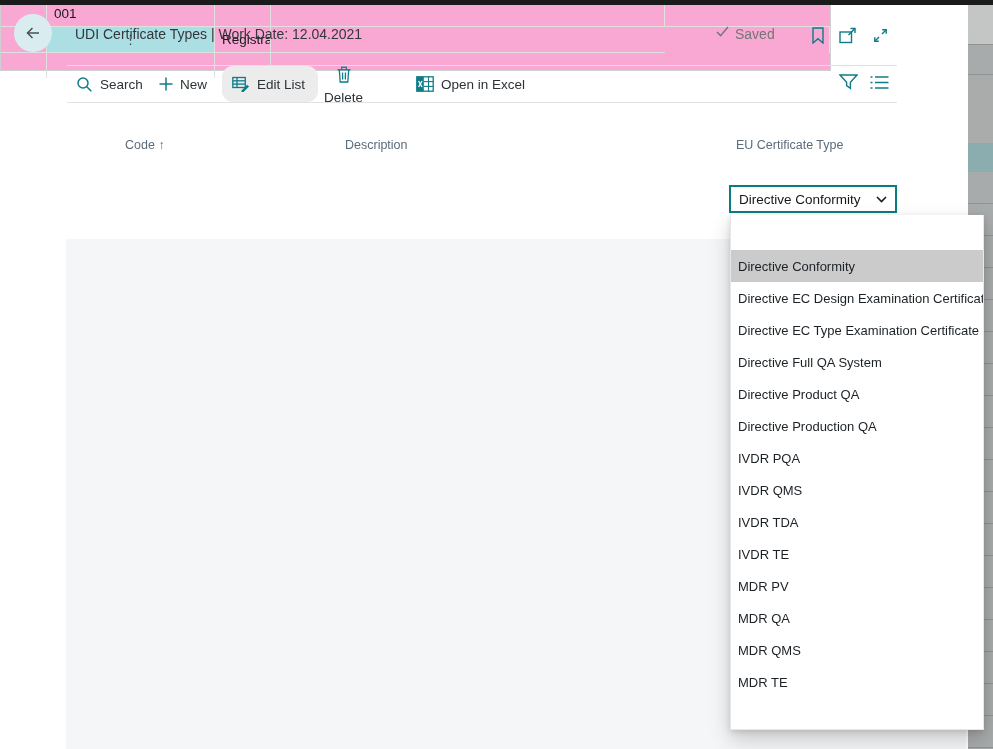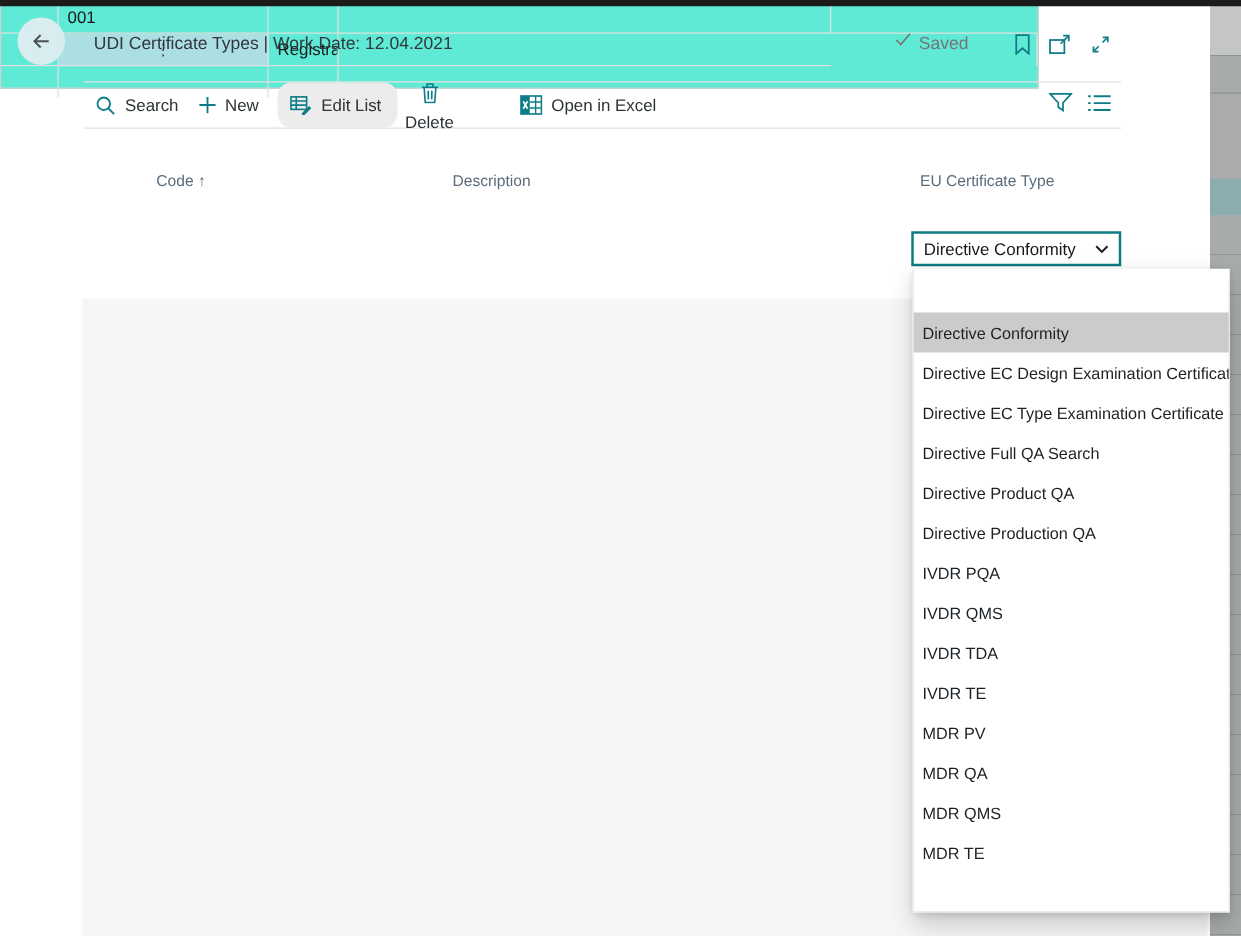--- a/index.html
+++ b/index.html
@@ -39,27 +39,27 @@
   #tb-new { left:159px; }
   #tb-editlist { left:222px; width:96px; background:#ececec; padding-left:10px;border-radius:11px; }
   #tb-delete { left:324px;flex-direction:column; }
   #tb-excel { left:416px; }
   #filter-icon { left:839px; top:74px; width:20px; height:20px; z-index:3; }
   #view-options-icon { left:870px; top:75px; width:20px; height:18px; z-index:3; }
 
   
   .col-header { top:138px; font-size:12.5px; color:#5b6c7c; z-index:3; white-space:nowrap; }
   #col-code { left:125px; }
-  #col-desc { left:362px; }
+  #col-desc { left:345px; }
   #col-eutype { left:736px; }
 
   
   #grid { left:66px; top:160px; width:831px; height:71px; border:1px solid #cfd0d1;
           display:grid; grid-template-columns:46px 168px 56px 394px 165px;
-          grid-template-rows:26px 26px 25px; background:#5eead4; z-index:2; }
+          grid-template-rows:26px 26px 25px; background:#f9a8d4; z-index:2; }
   .cell { border-right:1px solid #e0e0e0; border-bottom:1px solid #e0e0e0;
           font-size:13.5px; color:#15191c; display:flex; align-items:center;
           padding:0 7px; overflow:hidden; white-space:nowrap; }
   .cell.last-col { border-right:none; }
   .cell.last-row { border-bottom:none; }
   .cell.indicator { justify-content:center; color:#5a6b7b; font-size:15px; padding:0; }
   .cell.ellipsis-cell { justify-content:center; padding:0; color:#3c4a52; font-size:13px; letter-spacing:0; }
   .cell.ellipsis-active { background:#abdfe4; }
 
   
@@ -276,21 +276,21 @@
     </span>
   </div>
 
   <div id="content-panel" class="abs"></div>
 
   <div id="dropdown" class="abs">
     <div class="dd-item blank"></div>
     <div class="dd-item active">Directive Conformity</div>
     <div class="dd-item">Directive EC Design Examination Certificate</div>
     <div class="dd-item">Directive EC Type Examination Certificate</div>
-    <div class="dd-item">Directive Full QA Search</div>
+    <div class="dd-item">Directive Full QA System</div>
     <div class="dd-item">Directive Product QA</div>
     <div class="dd-item">Directive Production QA</div>
     <div class="dd-item">IVDR PQA</div>
     <div class="dd-item">IVDR QMS</div>
     <div class="dd-item">IVDR TDA</div>
     <div class="dd-item">IVDR TE</div>
     <div class="dd-item">MDR PV</div>
     <div class="dd-item">MDR QA</div>
     <div class="dd-item">MDR QMS</div>
     <div class="dd-item">MDR TE</div>

